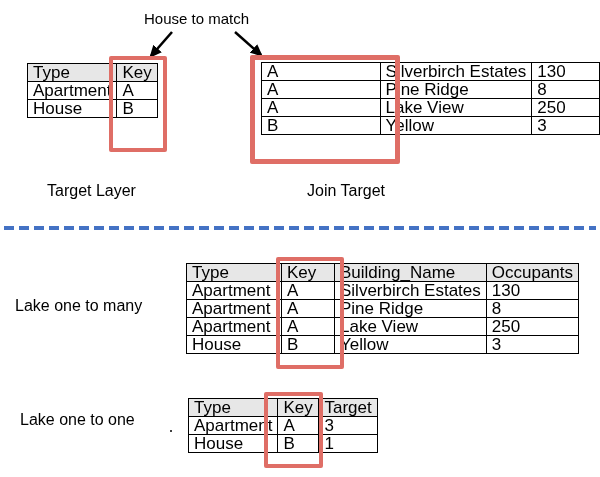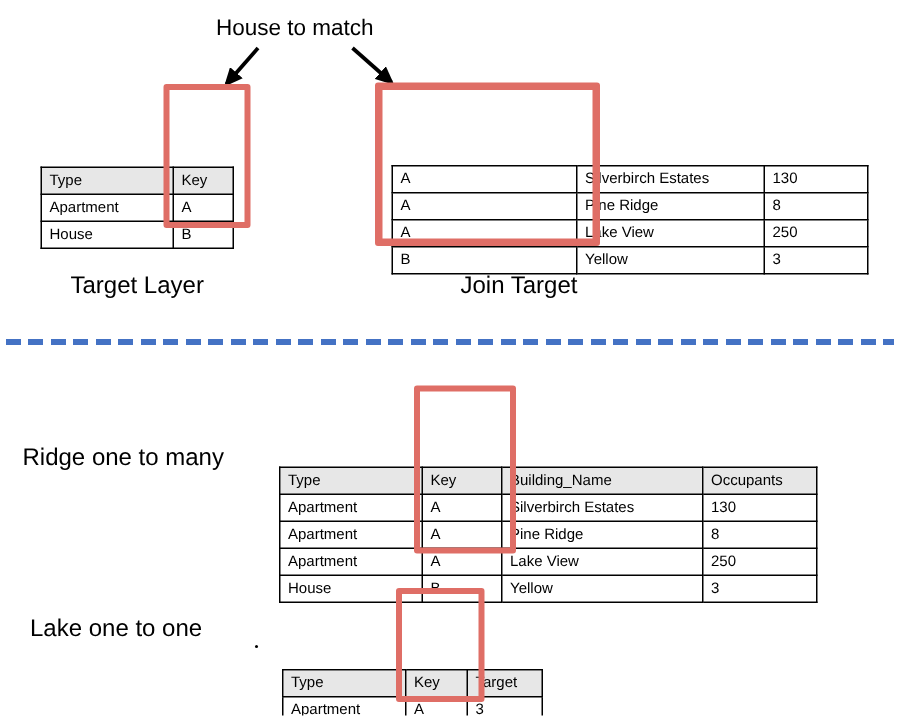--- a/index.html
+++ b/index.html
@@ -11,21 +11,21 @@
   html,body{margin:0;padding:0;}
   body{
     width:600px;height:477px;position:relative;background:#ffffff;overflow:hidden;
     font-family:"Liberation Sans","DejaVu Sans",sans-serif;color:var(--text-black);
   }
   .abs{position:absolute;}
   .caption{font-size:16px;white-space:nowrap;}
   .annot{font-size:15px;white-space:nowrap;}
   table.tbl{
     position:absolute;border-collapse:collapse;table-layout:fixed;
-    font-size:10px;line-height:15px;margin-top:48px;
+    font-size:17px;line-height:15px;
   }
   table.tbl th,table.tbl td{
     border:1px solid #000;padding:0 5px;height:17px;
     font-weight:normal;text-align:left;white-space:nowrap;overflow:hidden;
   }
   table.tbl th{background:var(--header-gray);}
   .hl{
     position:absolute;border:4px solid var(--highlight-red);
     border-radius:2px;pointer-events:none;background:transparent;
   }
@@ -104,21 +104,21 @@
   </table>
 
 <div class="hl" style="left:109px;top:56px;width:50px;height:88px;"></div>
 <div class="hl thick" style="left:250px;top:55px;width:140px;height:99px;"></div>
 
 <div class="abs caption" style="left:47px;top:182px;">Target Layer</div>
 <div class="abs caption" style="left:307px;top:182px;">Join Target</div>
 
 <div class="divider" style="left:4px;top:226px;width:592px;"></div>
 
-<div class="abs caption" style="left:15px;top:297px;">Ridge one to many</div>
+<div class="abs caption" style="left:15px;top:297px;">Lake one to many</div>
 <table class="tbl" style="left:186px;top:263px;">
   <colgroup>
       <col style="width:95px">
       <col style="width:53px">
       <col style="width:134px">
       <col style="width:76px">
     </colgroup>
   <tbody>
       <tr>
     <th>Type</th>

